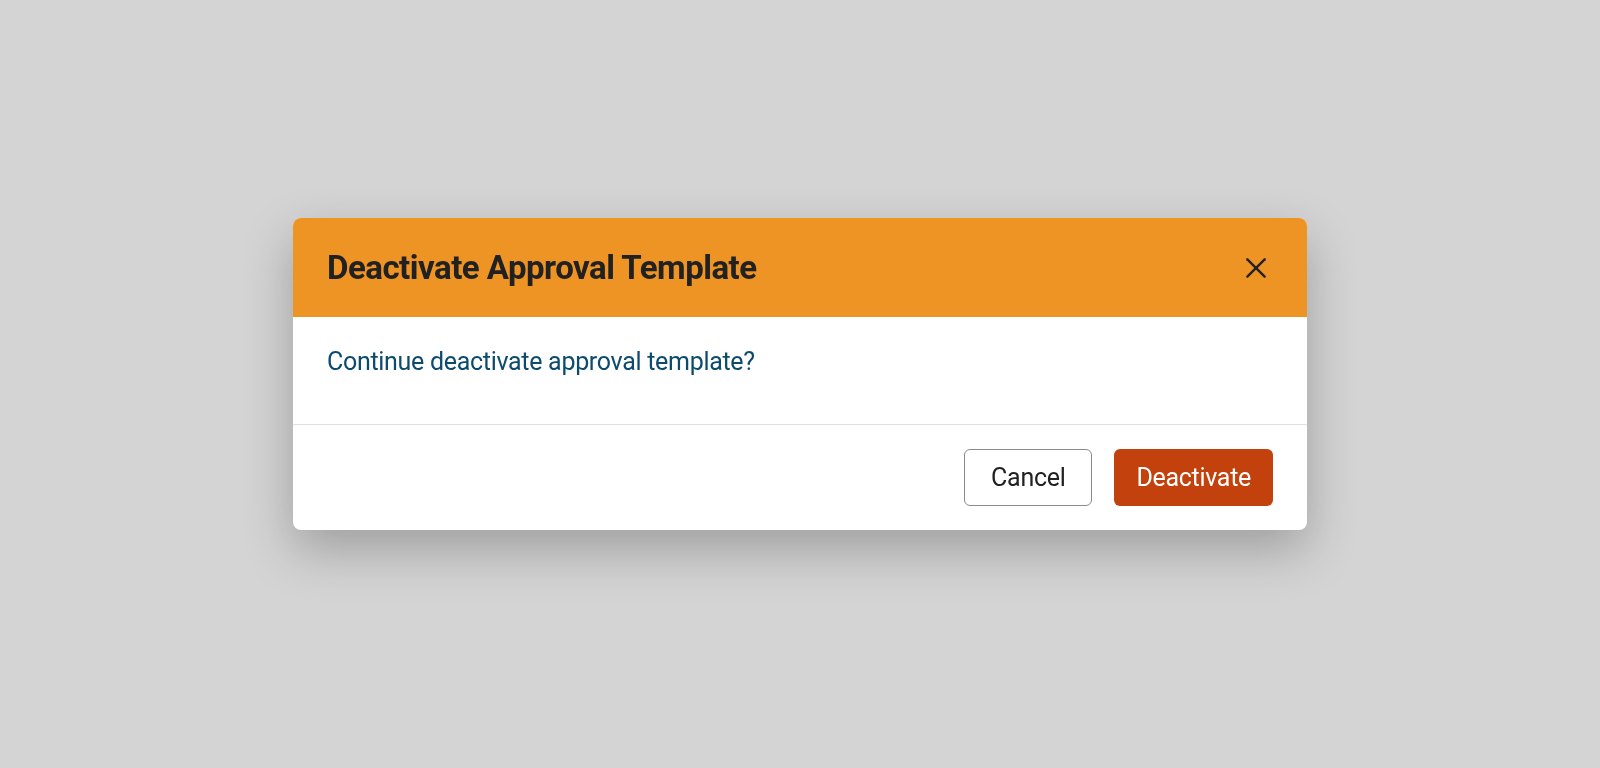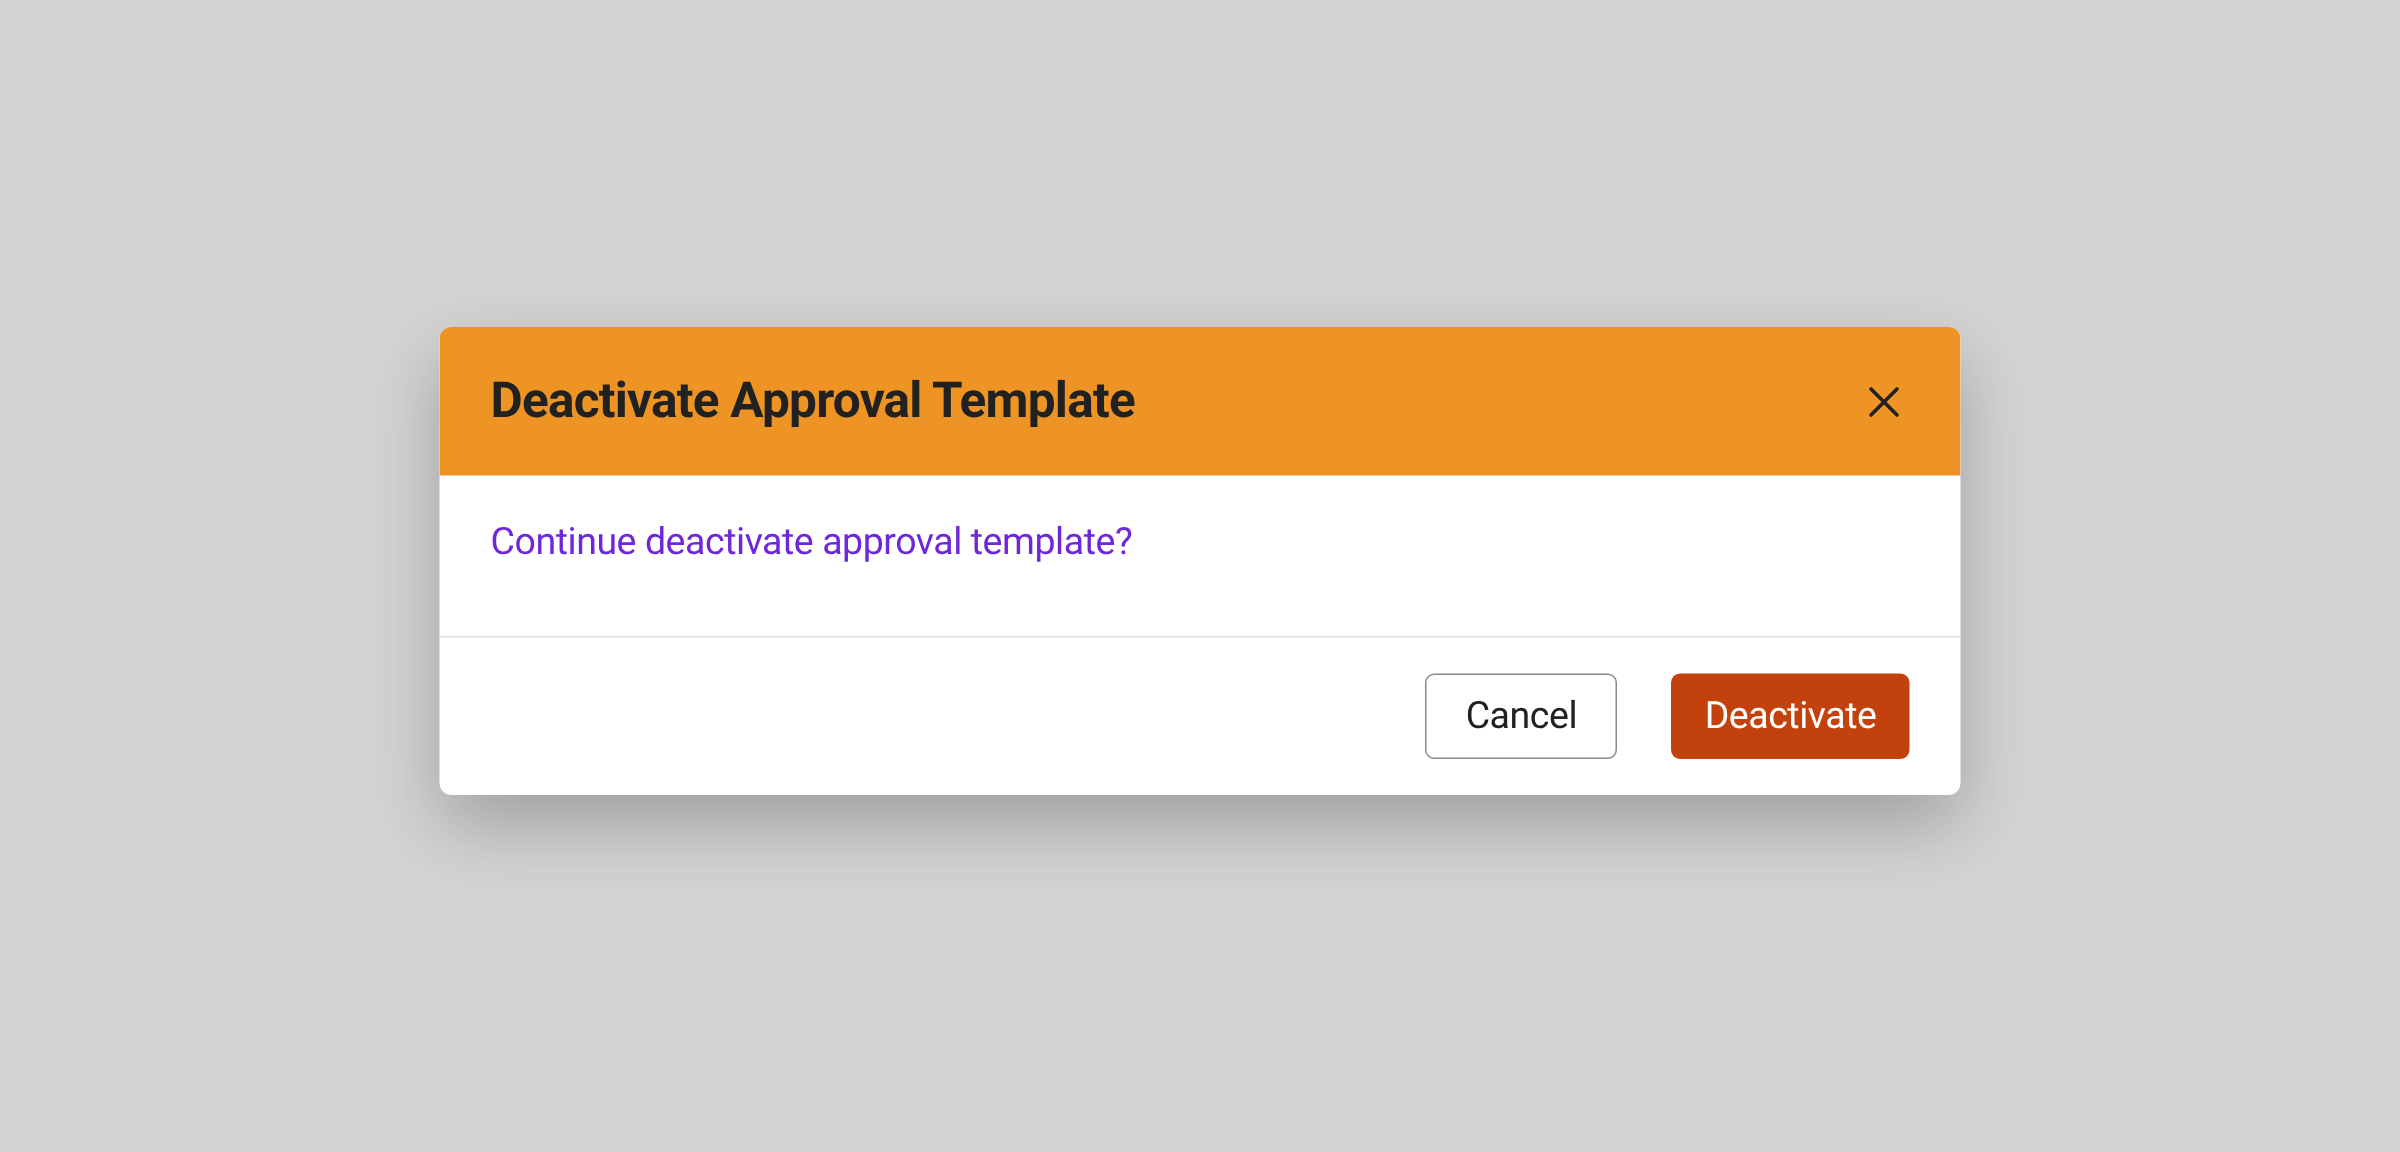--- a/index.html
+++ b/index.html
@@ -57,32 +57,32 @@
     .close-button svg {
       width: 26px;
       height: 26px;
     }
     
     .modal-body {
       padding: 30px 34px 48px 34px;
     }
     
     .modal-message {
-      color: #6d28d9;
+      color: #0c4a6e;
       font-size: 25px;
       font-weight: 400;
       letter-spacing: -0.3px;
     }
     
     .modal-footer {
       border-top: 1px solid #e0e0e0;
       padding: 24px 34px;
       display: flex;
       justify-content: flex-end;
-      gap: 36px;
+      gap: 22px;
     }
     
     .btn {
       font-size: 25px;
       font-weight: 400;
       border-radius: 6px;
       padding: 13px 26px;
       cursor: pointer;
       font-family: inherit;
       letter-spacing: -0.3px;

